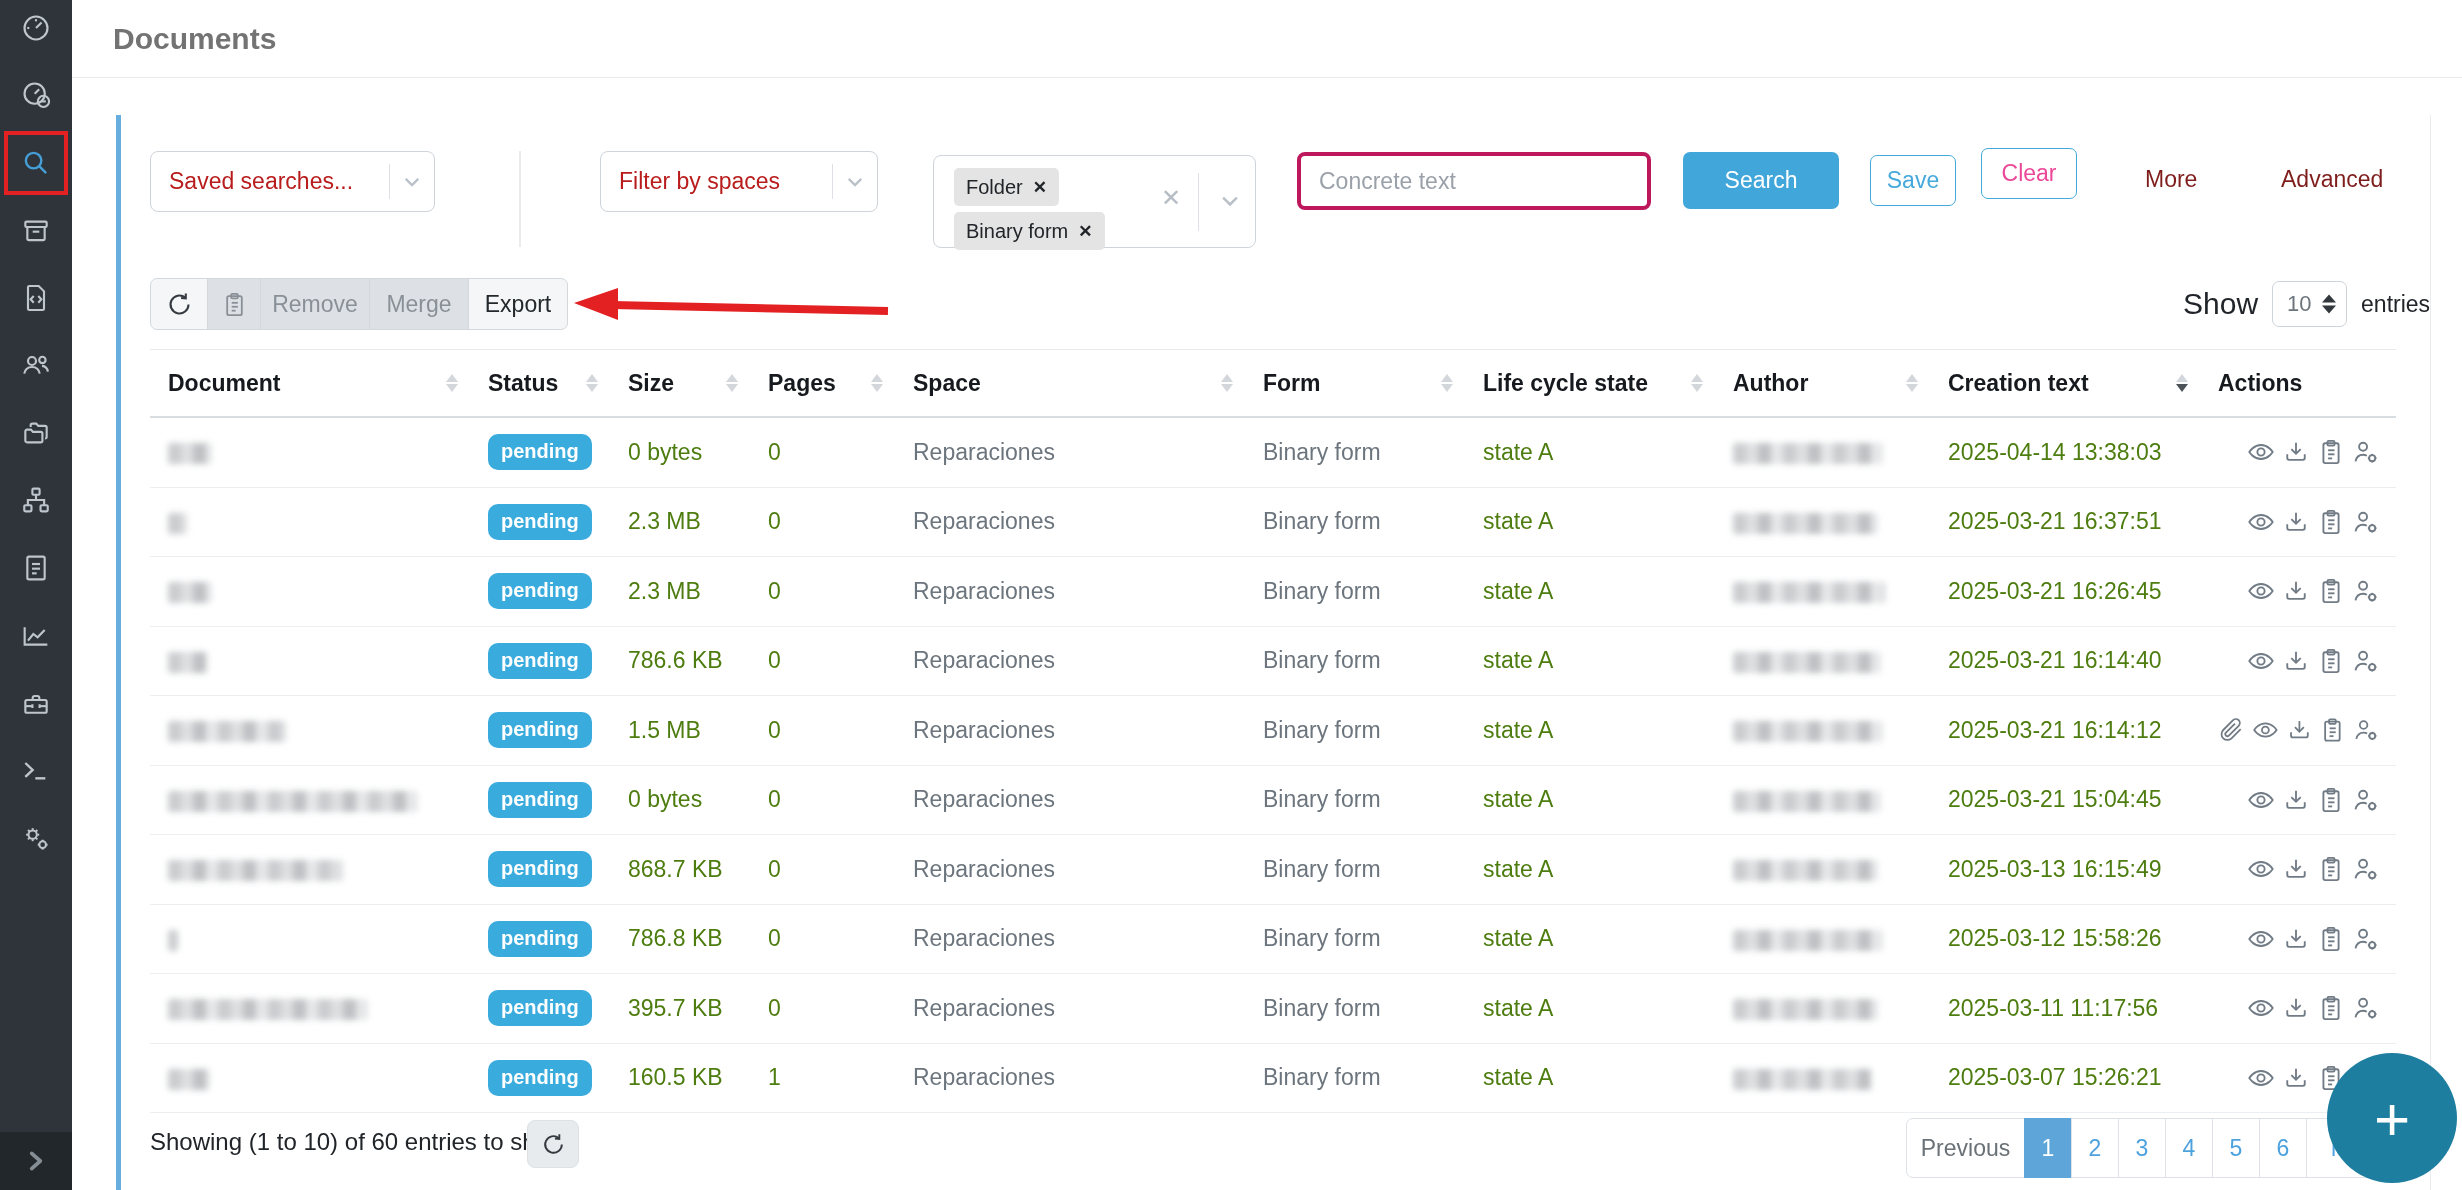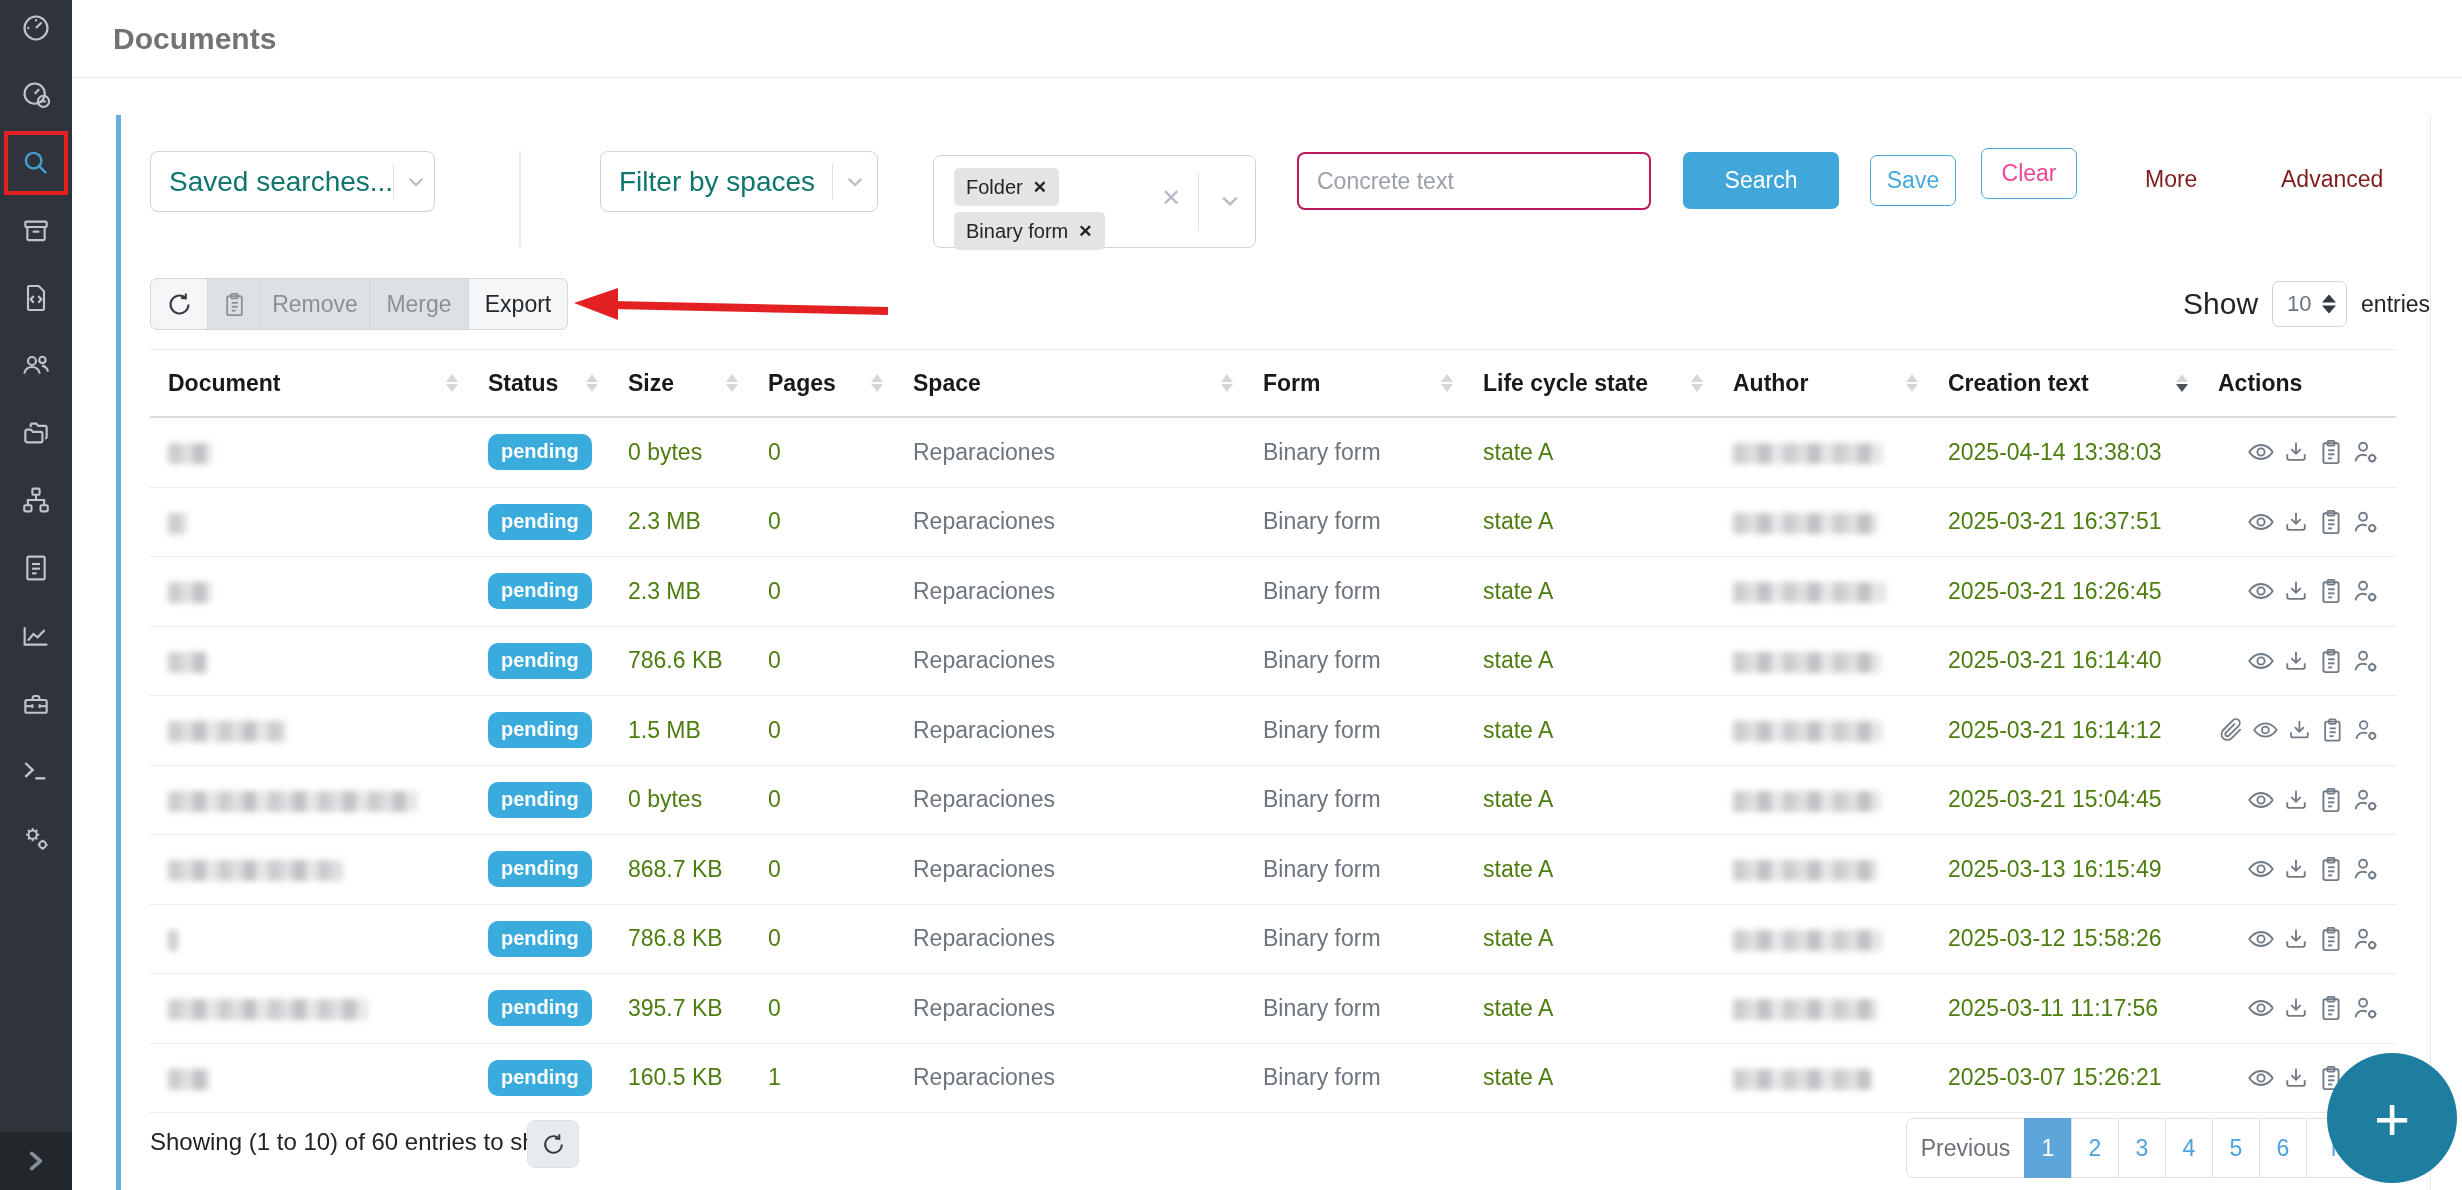--- a/index.html
+++ b/index.html
@@ -21,39 +21,39 @@
                  border-bottom:1px solid #eaecee; }
   #page-title { position:absolute; left:41px; top:22px; font-size:30px; font-weight:bold; color:#737373; }
 
   
   #accent-line { position:absolute; left:116px; top:115px; width:5px; height:1075px; background:#66aede; }
   #panel-right-line { position:absolute; left:2430px; top:115px; width:1px; height:1075px; background:#e9ecef; }
 
   
   .fake-select { position:absolute; height:61px; border:1px solid #ced4da; border-radius:8px; background:#fff;
                  display:flex; align-items:center; }
-  .fs-text { padding-left:18px; font-size:28px; color:#0f766e; flex:1; white-space:nowrap; }
+  .fs-text { padding-left:18px; font-size:23px; color:#b91c1c; flex:1; white-space:nowrap; }
   .fs-right { display:flex; align-items:center; height:100%; }
   .fs-sep { width:1px; height:60%; background:#dde1e5; }
   .fs-chev { width:44px; display:flex; align-items:center; justify-content:center; }
   .fs-chev svg { width:20px; height:20px; }
   #filter-divider { position:absolute; left:519px; top:151px; width:2px; height:96px; background:#e9ecee; }
 
   #tags-select { position:absolute; left:933px; top:155px; width:323px; height:93px;
                  border:1px solid #ced4da; border-radius:8px; background:#fff; }
   .chip { position:absolute; left:20px; height:38px; background:#e4e4e4; border-radius:5px;
           display:inline-flex; align-items:center; padding:0 12px; font-size:20px; color:#212529; gap:10px; }
   .chip-x { font-size:17px; font-weight:bold; color:#212529; cursor:default; }
   #tags-clear { position:absolute; right:74px; top:28px; font-size:24px; color:#b6bdc4; }
   #tags-sep { position:absolute; right:56px; top:17px; width:1px; height:58px; background:#dde1e5; }
   #tags-chev { position:absolute; right:14px; top:34px; }
   #tags-chev svg { width:22px; height:22px; }
 
   #text-filter { position:absolute; left:1297px; top:152px; width:354px; height:58px;
-                 border:2px solid #be185d; border-radius:8px; padding:0 18px; font-size:23px; color:#495057;
+                 border:4px solid #be185d; border-radius:8px; padding:0 18px; font-size:23px; color:#495057;
                  font-family:"Liberation Sans", sans-serif; outline:none; }
   #text-filter::placeholder { color:#9aa1a8; }
 
   .btn { display:flex; align-items:center; justify-content:center; font-size:23px; border-radius:7px; cursor:pointer; }
   #search-btn { position:absolute; left:1683px; top:152px; width:156px; height:57px; background:#41a6d9; color:#fff; }
   #save-btn  { position:absolute; left:1870px; top:155px; width:86px;  height:51px; background:#fff; border:1px solid #45a9db; color:#45a9db; }
   #clear-btn { position:absolute; left:1981px; top:148px; width:96px;  height:51px; background:#fff; border:1px solid #45a9db; color:#ec4899; }
   #more-link, #advanced-link { position:absolute; top:166px; font-size:23px; color:#7f1d1d; cursor:pointer; }
   #more-link { left:2145px; } #advanced-link { left:2281px; }
 

